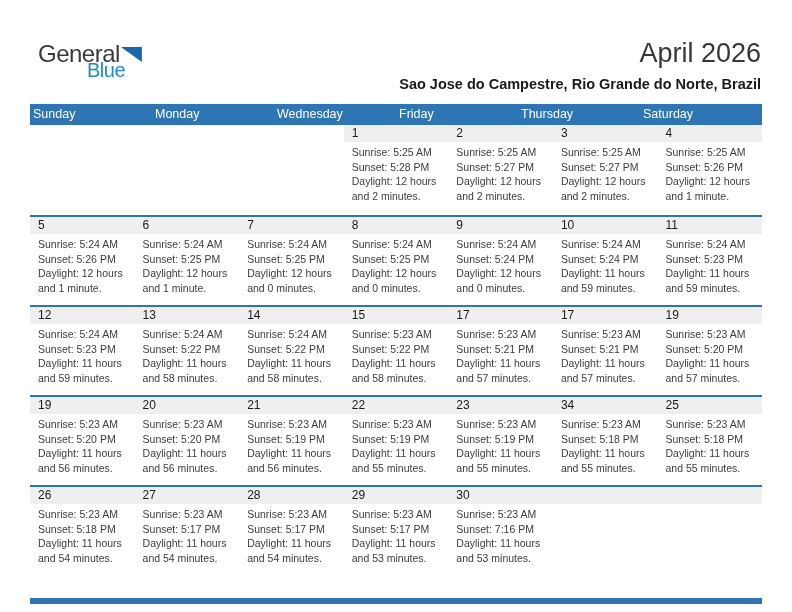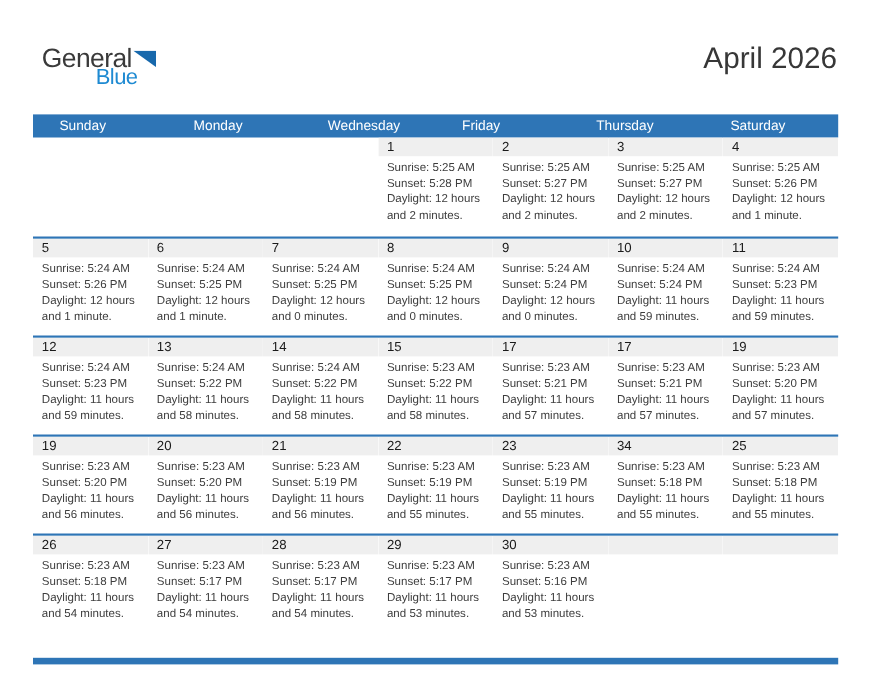--- a/index.html
+++ b/index.html
@@ -79,21 +79,21 @@
   .weekday-row {
     display: flex;
     height: 21px;
     background: var(--header-blue);
   }
   .weekday {
     flex: 1;
     color: #ffffff;
     font-size: 12.5px;
     line-height: 21px;
-    padding-left: 24px;
+    padding-left: 3px;
     overflow: hidden;
     white-space: nowrap;
   }
   .week {
     display: flex;
     height: 90px;
   }
   .week + .week { border-top: 2px solid var(--accent-line); }
   .cell {
     flex: 1;
@@ -130,20 +130,21 @@
 
 <div class="page">
 
   <div class="logo">
     <span class="logo-general">General</span><span class="logo-triangle"></span>
     <span class="logo-blue">Blue</span>
   </div>
 
   <div class="titles">
     <div class="month-title">April 2026</div>
+    <div class="location">Sao Jose do Campestre, Rio Grande do Norte, Brazil</div>
   </div>
 
   <div class="calendar">
     <div class="weekday-row">
       <div class="weekday">Sunday</div>
       <div class="weekday">Monday</div>
       <div class="weekday">Wednesday</div>
       <div class="weekday">Friday</div>
       <div class="weekday">Thursday</div>
       <div class="weekday">Saturday</div>
@@ -428,21 +429,21 @@
               <div class="line">Sunrise: 5:23 AM</div>
               <div class="line">Sunset: 5:17 PM</div>
               <div class="line">Daylight: 11 hours</div>
               <div class="line">and 53 minutes.</div>
             </div>
   </div>
           <div class="cell band">
     <div class="daynum">30</div>
     <div class="details">
               <div class="line">Sunrise: 5:23 AM</div>
-              <div class="line">Sunset: 5:16 PM</div>
+              <div class="line">Sunset: 7:16 PM</div>
               <div class="line">Daylight: 11 hours</div>
               <div class="line">and 53 minutes.</div>
             </div>
   </div>
           <div class="cell empty band">
     <div class="daynum"></div>
     <div class="details"></div>
   </div>
           <div class="cell empty band">
     <div class="daynum"></div>

